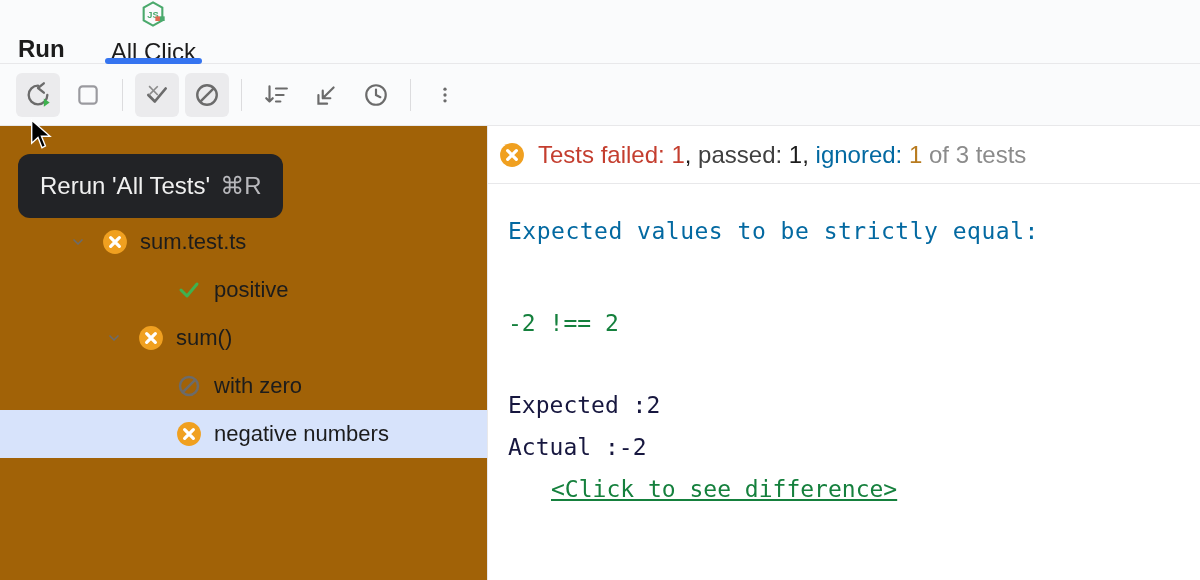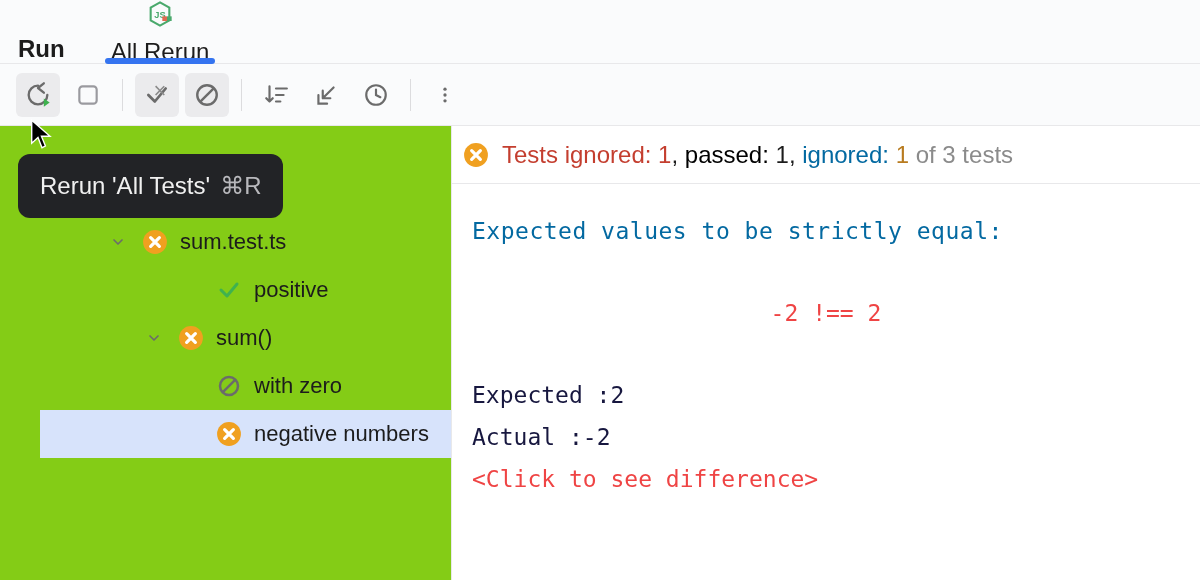--- a/index.html
+++ b/index.html
@@ -80,27 +80,26 @@
       height: 32px;
       background: #dcdcde;
       margin: 0 6px;
     }
     
     .split {
       display: flex;
       height: calc(580px - 64px - 62px);
     }
     .tree-panel {
-      width: 452px;
+      width: 488px;
       flex-shrink: 0;
       border-right: 1px solid #e8e8ea;
-      background: #84cc16;
+      background: #a16207;
       position: relative;
       padding-top: 10px;
-      padding-left: 40px;
     }
     .tree-row {
       display: flex;
       align-items: center;
       height: 48px;
       font-size: 22px;
       color: #1c1c1c;
       cursor: pointer;
       gap: 10px;
     }
@@ -144,58 +143,60 @@
       align-items: center;
       height: 58px;
       padding-left: 8px;
       gap: 10px;
       font-size: 24px;
       border-bottom: 1px solid #e8e8ea;
     }
     .status-icon-wrap { width: 32px; display:flex; justify-content:center; }
     .status-fail-text { color: #c43e2f; }
     .status-fail-num { color: #c43e2f; }
-    .status-pass-text { color: #000000; }
+    .status-pass-text { color: #404040; }
     .status-pass-num { color: #1c1c1c; }
     .status-ign-text { color: #0369a1; }
     .status-ign-num { color: #b87b1f; }
     .status-total { color: #8b8b8b; }
     .status-comma { color: #1c1c1c; }
     .console-body {
       padding: 26px 20px 0 20px;
       font-family: "SF Mono", ui-monospace, Menlo, Consolas, monospace;
       font-size: 23px;
       line-height: 42px;
     }
     .line-expected-msg { color: #0369a1; letter-spacing: 0.5px; }
-    .line-diff { color: #ef4444; margin-top: 40px; text-align: center; }
+    .line-diff { color: #15803d; margin-top: 50px; }
     .line-expected-label { margin-top: 40px; }
     .label-dark { color: #17173f; }
     .label-link {
-      color: #ef4444;
-      cursor: pointer;
+      color: #15803d;
+      text-decoration: underline;
+      cursor: pointer;
+      margin-left: 43px;
     }
     
     svg { display: block; }
   </style>
 </head>
 <body>
 
 <div class="tab-bar">
   <div class="run-label">Run</div>
   <div class="tab active">
     <span class="icon-cell">
       <svg width="28" height="28" viewBox="0 0 24 24">
         <path d="M12 2 L20 6.5 V17.5 L12 22 L4 17.5 V6.5 Z" fill="none" stroke="#4aa96c" stroke-width="1.8"></path>
         <text x="12" y="15" font-size="8" fill="#4aa96c" text-anchor="middle" font-family="Arial" font-weight="bold">JS</text>
         <rect x="14" y="14" width="4" height="4" fill="#e06950"></rect>
         <rect x="18" y="14" width="4" height="4" fill="#4aa96c"></rect>
       </svg>
     </span>
-    <span class="tab-text">All Rerun</span>
+    <span class="tab-text">All Click</span>
     <span class="tab-close">×</span>
   </div>
 </div>
 
 <div class="toolbar">
   <div class="tb-btn active-pill">
     <svg width="28" height="28" viewBox="0 0 24 24">
       <path d="M12 4 A8 8 0 1 0 20 12" fill="none" stroke="#6b6b6b" stroke-width="2" stroke-linecap="round"></path>
       <path d="M17 8 L12 4 L17 0" fill="none" stroke="#6b6b6b" stroke-width="2" stroke-linecap="round" stroke-linejoin="round" transform="translate(0,2)"></path>
       <path d="M17 15 L22 18.5 L17 22 Z" fill="#3fb24f"></path>
@@ -320,21 +321,21 @@
 
   <div class="console-panel">
     <div class="status-bar">
       <div class="status-icon-wrap">
         <svg width="26" height="26" viewBox="0 0 24 24">
             <circle cx="12" cy="12" r="11" fill="#f0a020"></circle>
             <path d="M8 8 L16 16 M16 8 L8 16" stroke="#fff" stroke-width="3" stroke-linecap="round"></path>
           </svg>
       </div>
       <span>
-        <span class="status-fail-text">Tests ignored:</span>
+        <span class="status-fail-text">Tests failed:</span>
         <span> </span>
         <span class="status-fail-num">1</span><span class="status-comma">,</span>
         <span> </span>
         <span class="status-pass-text">passed:</span>
         <span> </span>
         <span class="status-pass-num">1</span><span class="status-comma">,</span>
         <span> </span>
         <span class="status-ign-text">ignored:</span>
         <span> </span>
         <span class="status-ign-num">1</span>

